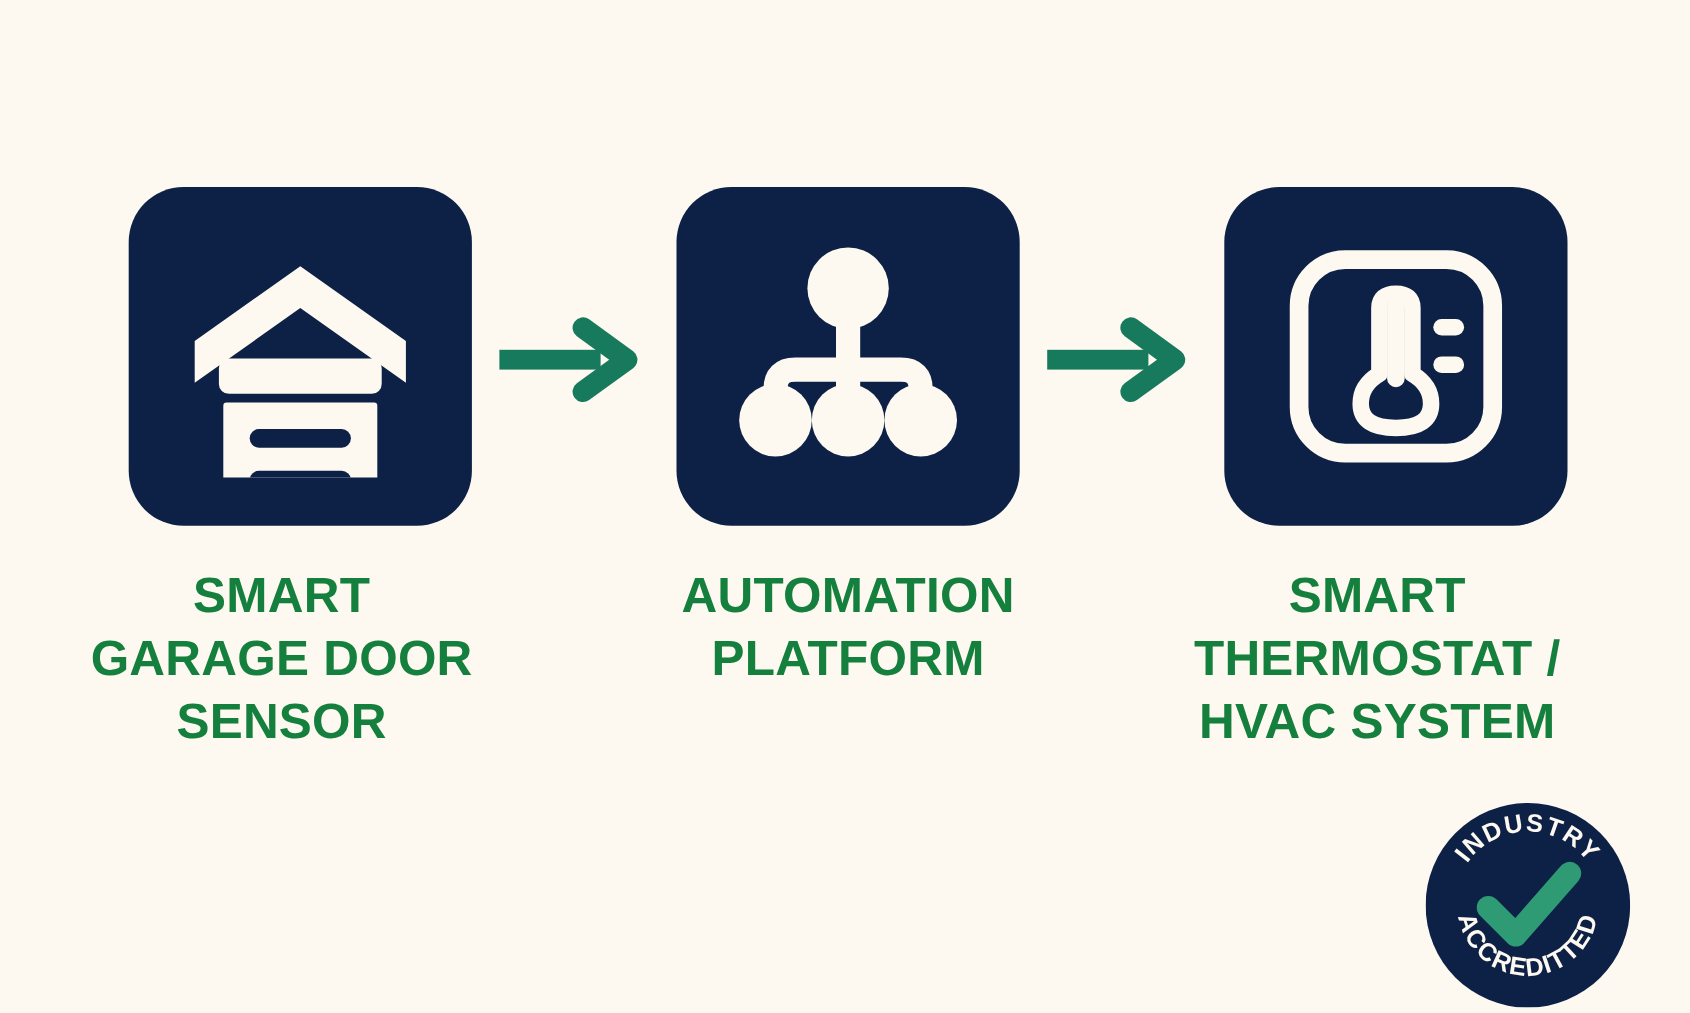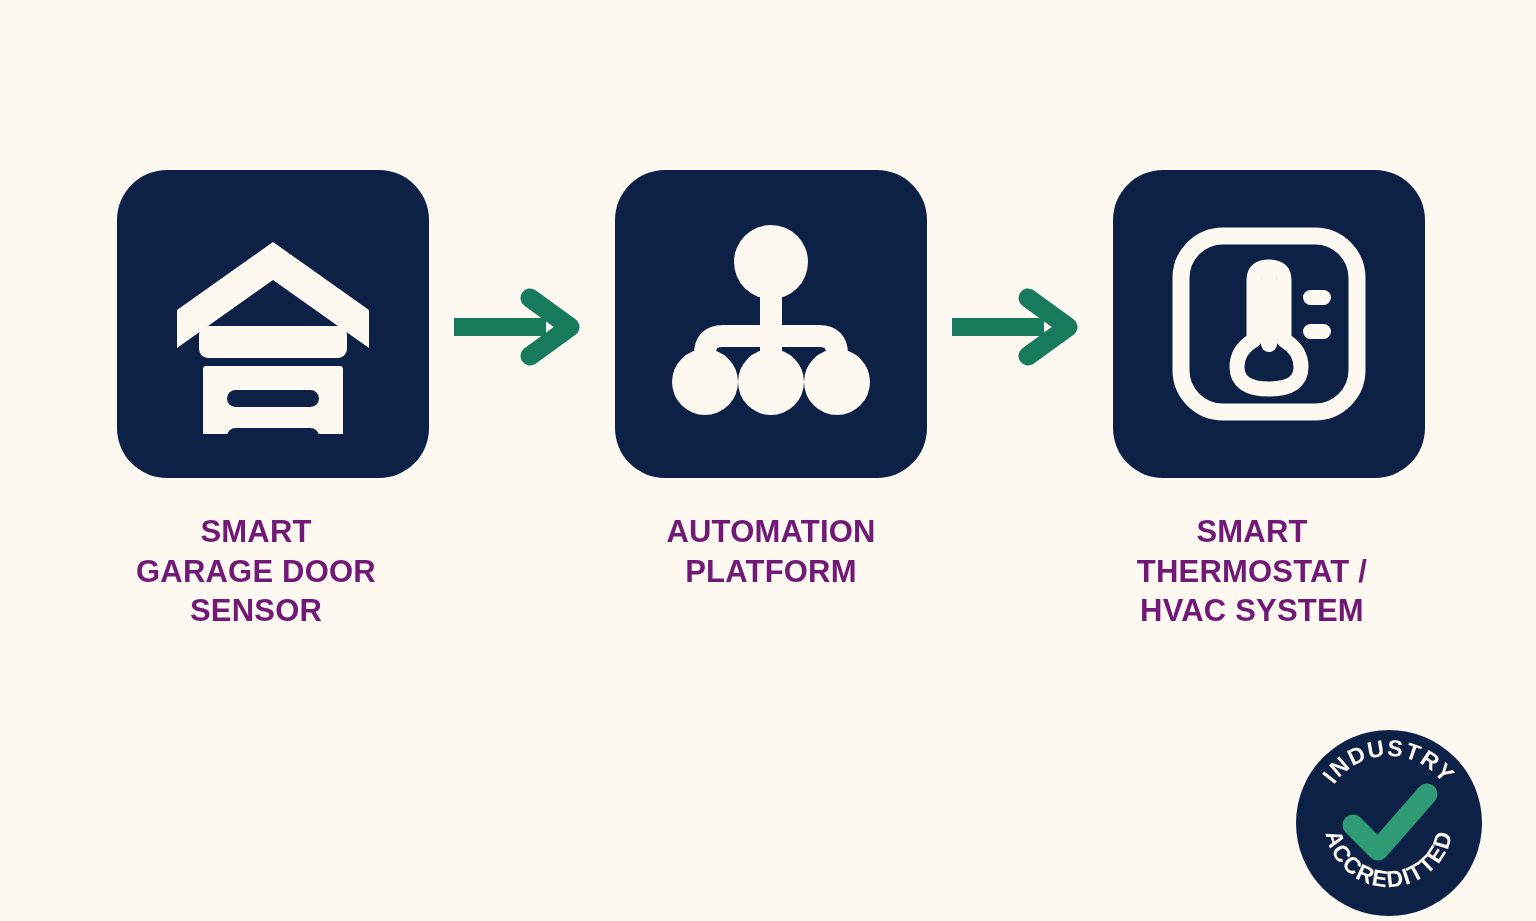--- a/index.html
+++ b/index.html
@@ -49,22 +49,22 @@
     background: #0c2145;
     display: flex;
     align-items: center;
     justify-content: center;
   }
   .tile svg { display: block; }
 
   .node-label {
     margin-top: 34px;
     text-align: center;
-    color: #701a75;
-    font-size: 31px;
+    color: #15803d;
+    font-size: 45px;
     font-weight: 700;
     line-height: 1.28;
     letter-spacing: 0.2px;
     text-transform: uppercase;
     white-space: pre-line;
   }
   .node-3 .node-label { width: 400px; margin-left: -34px; }
   .node-1 .node-label { width: 400px; margin-left: -34px; }
 
   

